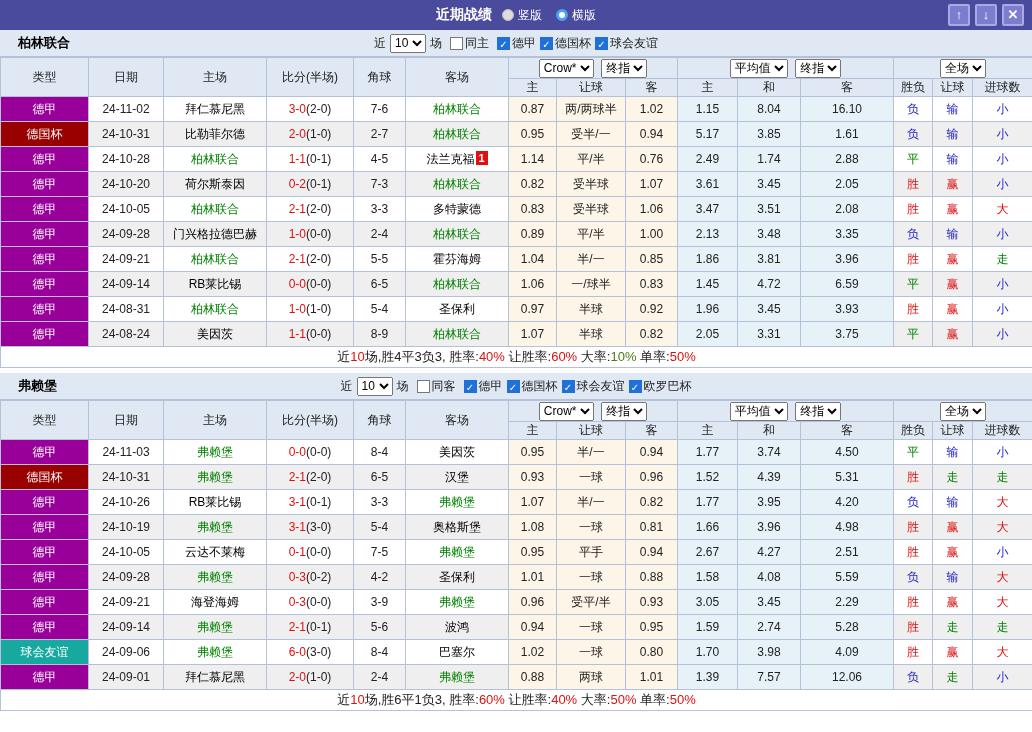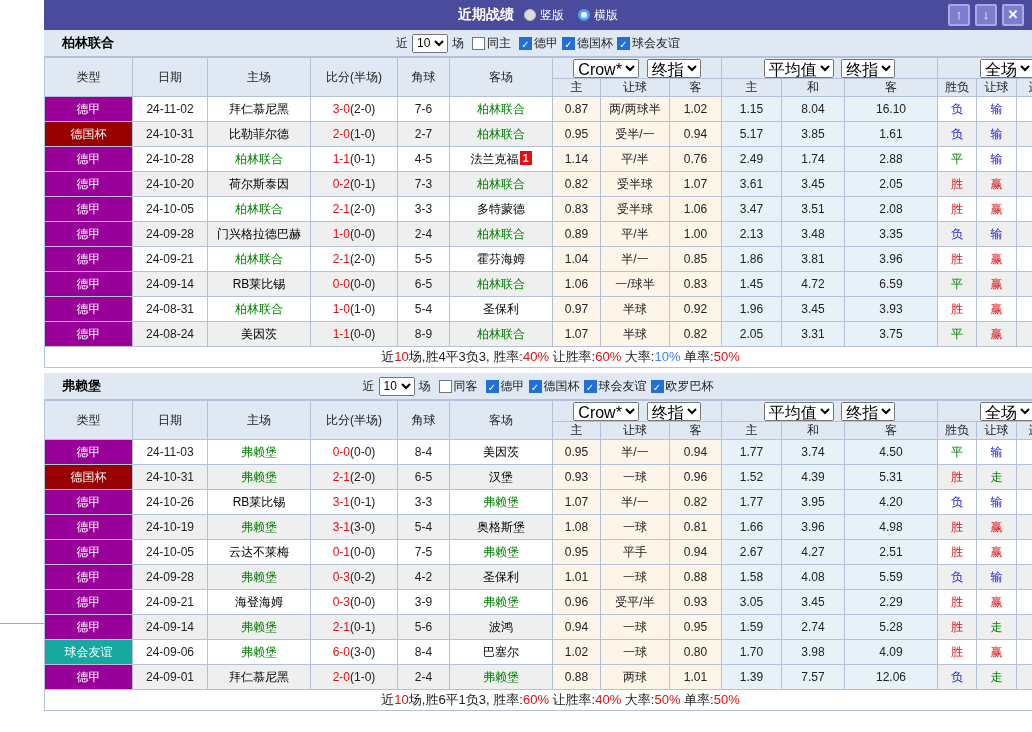--- a/index.html
+++ b/index.html
@@ -3,21 +3,21 @@
 <meta charset="utf-8">
 <style>
   :root{
     --titlebar-bg:#4b4b9d; --header-bg:#dfe8f3; --border:#b4c1d8;
     --cream:#fdf5e8; --lblue:#e6f2f8; --alt:#efefef;
     --green:#008000; --red:#dd1111; --blue:#2323cb;
   }
   *{box-sizing:border-box;margin:0;padding:0;}
   body{width:1032px;height:732px;overflow:hidden;background:#fff;
        font-family:"Liberation Sans","DejaVu Sans",sans-serif;font-size:12px;color:#222;}
-  .window{width:1032px;height:624px;border-bottom:1px solid #aaa;padding-left:44px;}
+  .window{width:1032px;height:624px;border-bottom:1px solid #aaa;}
 
   
   .titlebar{height:30px;background:var(--titlebar-bg);position:relative;
             display:flex;align-items:center;justify-content:center;color:#fff;}
   .title{font-size:14px;font-weight:bold;margin-right:10px;}
   .radio-group{display:flex;align-items:center;gap:14px;}
   .radio-opt{display:flex;align-items:center;gap:4px;cursor:pointer;}
   .rdot{width:12px;height:12px;border-radius:50%;display:inline-block;}
   .rdot.unsel{background:#dcdcdc;border:1px solid #c0c0c0;}
   .rdot.sel{background:#fff;border:3px solid #4aa3f0;}
@@ -37,21 +37,21 @@
   .cb{width:13px;height:13px;display:inline-block;text-align:center;line-height:13px;font-size:10px;}
   .cb.unchecked{background:#fff;border:1px solid #777;}
   .cb.checked{background:#2170d8;border:1px solid #2170d8;color:#fff;font-weight:bold;}
 
   
   table.grid{width:1032px;table-layout:fixed;border-collapse:collapse;}
   table.grid th,table.grid td{border:1px solid var(--border);text-align:center;overflow:hidden;white-space:nowrap;}
   thead th{background:var(--header-bg);font-weight:normal;font-size:12px;color:#222;}
   tr.h1 th{height:21px;}
   tr.h2 th{height:17px;}
-  .sel-cell select{height:19px;font-size:16px;margin:0 2px;}
+  .sel-cell select{height:19px;font-size:12px;margin:0 2px;}
   tbody td{height:25px;font-size:12px;background:#fff;}
   tbody tr:nth-child(even) td{background:var(--alt);}
   tbody td.c-comp{color:#fff;}
   tbody tr:nth-child(even) td.c-comp{background:inherit;}
   tbody td.c-cream,tbody tr:nth-child(even) td.c-cream{background:var(--cream);}
   tbody td.c-blue,tbody tr:nth-child(even) td.c-blue{background:var(--lblue);}
   .team{color:#000;}
   .team.green{color:var(--green);}
   .ft{color:var(--red);}
   .ht{color:#222;}
@@ -326,21 +326,21 @@
     <td class="c-blue">2.05</td>
     <td class="c-blue">3.31</td>
     <td class="c-blue">3.75</td>
     <td class="c-res" style="color: rgb(0, 128, 0);">平</td>
     <td class="c-res" style="color: rgb(221, 17, 17);">赢</td>
     <td class="c-res" style="color: rgb(35, 35, 203);">小</td>
   </tr>
         </tbody>
       <tfoot>
         <tr>
-            <td colspan="15" class="summary"><span>近</span><span style="color: rgb(221, 17, 17);">10</span><span>场,胜4平3负3, 胜率:</span><span style="color: rgb(221, 17, 17);">40%</span><span> 让胜率:</span><span style="color: rgb(221, 17, 17);">60%</span><span> 大率:</span><span style="color: #3b82f6;">10%</span><span> 单率:</span><span style="color: rgb(221, 17, 17);">50%</span></td>
+            <td colspan="15" class="summary"><span>近</span><span style="color: rgb(221, 17, 17);">10</span><span>场,胜4平3负3, 胜率:</span><span style="color: rgb(221, 17, 17);">40%</span><span> 让胜率:</span><span style="color: rgb(221, 17, 17);">60%</span><span> 大率:</span><span style="color: #4d7c0f;">10%</span><span> 单率:</span><span style="color: rgb(221, 17, 17);">50%</span></td>
           </tr>
       </tfoot>
     </table>
   </div>
 
   <div class="gap"></div>
 
   <div>
     <div class="section-header">
       <span class="team-name">弗赖堡</span>

